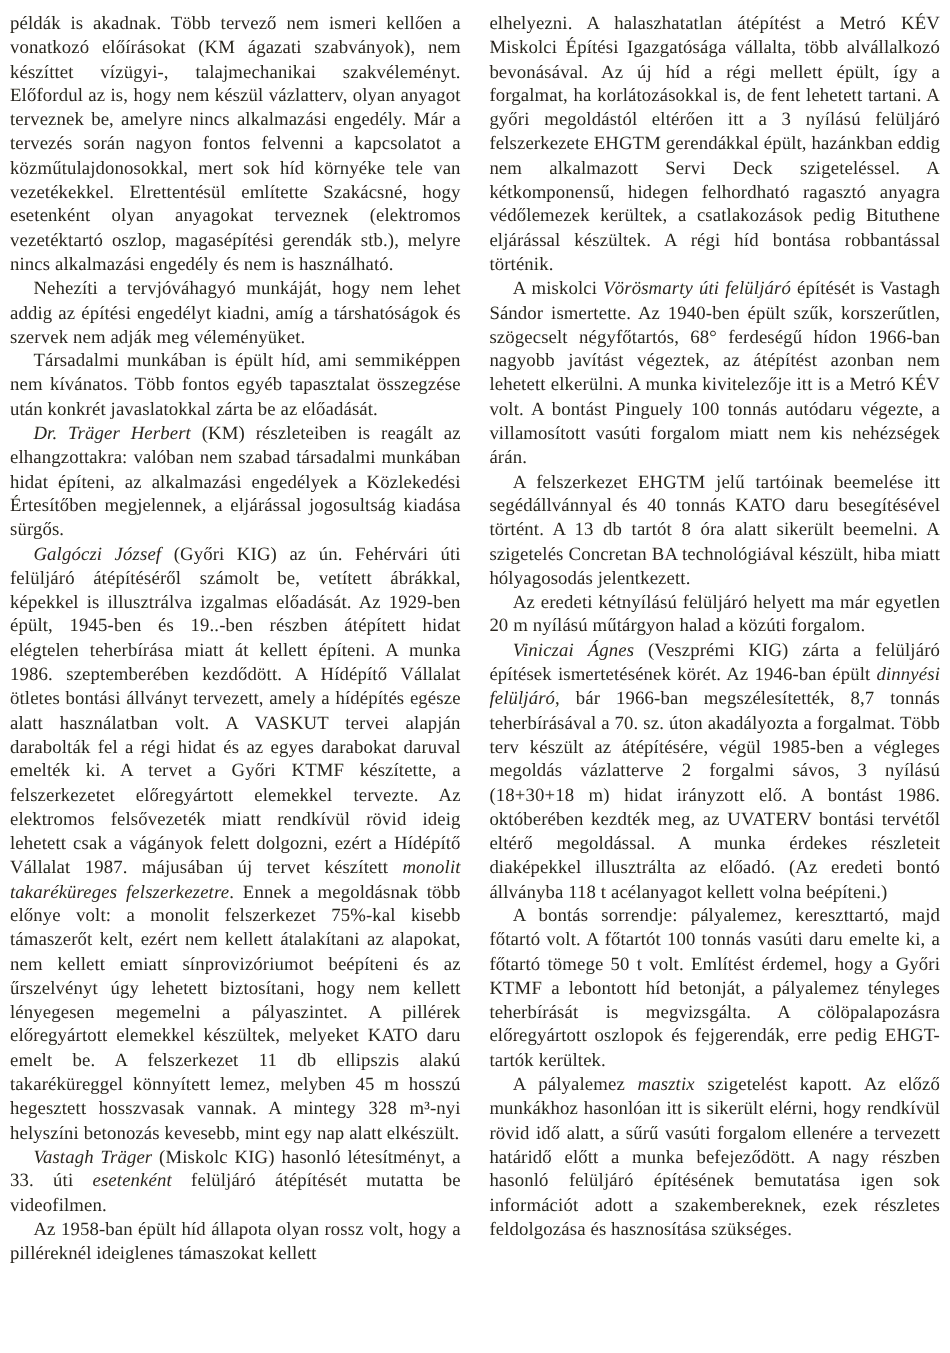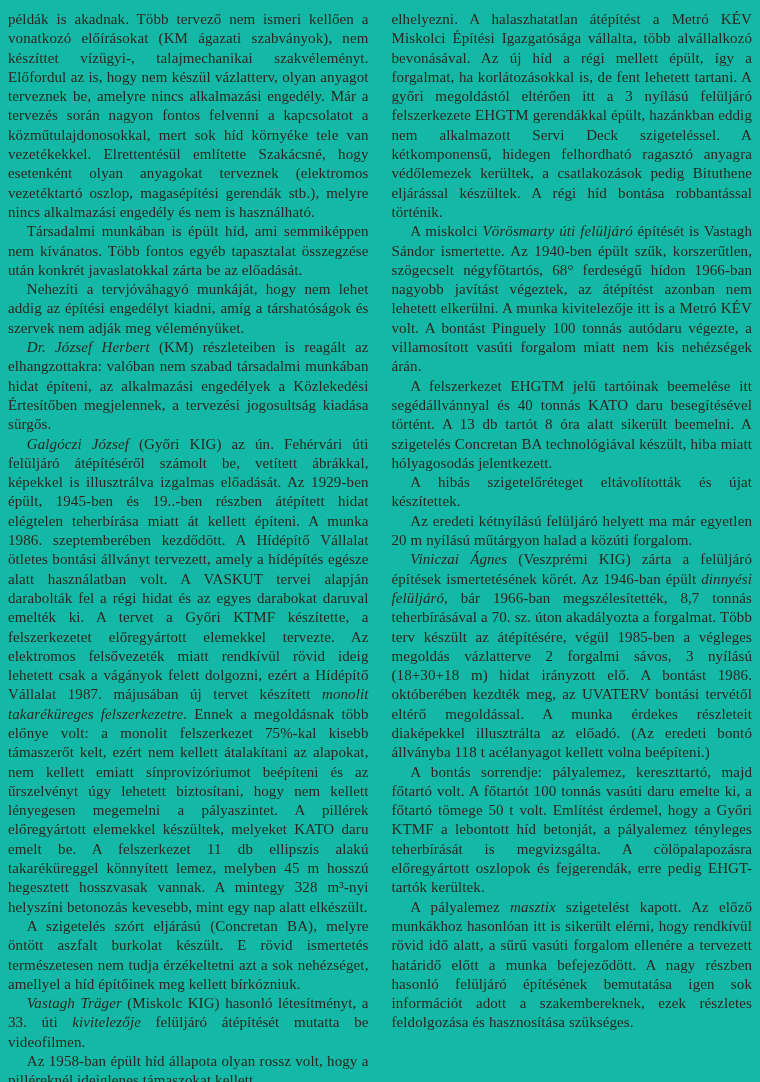--- a/index.html
+++ b/index.html
@@ -10,21 +10,21 @@
     background: #d6d2b8;
     width: 760px;
     height: 1082px;
     overflow: hidden;
   }
   .page {
     box-sizing: border-box;
     width: 760px;
     height: 1082px;
     padding: 10px 8px 10px 8px;
-    background: #14b8a6;
+    background: #ffffff;
     display: flex;
     gap: 23px;
   }
   .text-column {
     flex: 1 1 0;
     min-width: 0;
     font-family: "Liberation Serif", "DejaVu Serif", serif;
     font-size: 15px;
     line-height: 19.3px;
     color: #2a271f;
@@ -42,31 +42,29 @@
   }
   .text-column em {
   }
 </style>
 </head>
 <body>
 
 <div class="page">
   <div class="text-column">
       <p><span>példák is akadnak. Több tervező nem ismeri kellően a vonatkozó előírásokat (KM ágazati szabványok), nem készíttet vízügyi-, talajmechanikai szakvéleményt. Előfordul az is, hogy nem készül vázlatterv, olyan anyagot terveznek be, amelyre nincs alkalmazási engedély. Már a tervezés során nagyon fontos felvenni a kapcsolatot a közműtulajdonosokkal, mert sok híd környéke tele van vezetékekkel. Elrettentésül említette Szakácsné, hogy esetenként olyan anyagokat terveznek (elektromos vezetéktartó oszlop, magasépítési gerendák stb.), melyre nincs alkalmazási engedély és nem is használható.</span></p>
+      <p class="indent"><span>Nehezíti a tervjóváhagyó munkáját, hogy nem lehet addig az építési engedélyt kiadni, amíg a társhatóságok és szervek nem adják meg véleményüket.</span></p>
       <p class="indent"><span>Társadalmi munkában is épült híd, ami semmiképpen nem kívánatos. Több fontos egyéb tapasztalat összegzése után konkrét javaslatokkal zárta be az előadását.</span></p>
-      <p class="indent"><span>Nehezíti a tervjóváhagyó munkáját, hogy nem lehet addig az építési engedélyt kiadni, amíg a társhatóságok és szervek nem adják meg véleményüket.</span></p>
-      <p class="indent"><em>Dr. József Herbert</em><span> (KM) részleteiben is reagált az elhangzottakra: valóban nem szabad társadalmi munkában hidat építeni, az alkalmazási engedélyek a Közlekedési Értesítőben megjelennek, a tervezési jogosultság kiadása sürgős.</span></p>
+      <p class="indent"><em>Dr. Träger Herbert</em><span> (KM) részleteiben is reagált az elhangzottakra: valóban nem szabad társadalmi munkában hidat építeni, az alkalmazási engedélyek a Közlekedési Értesítőben megjelennek, a eljárással jogosultság kiadása sürgős.</span></p>
       <p class="indent"><em>Galgóczi József</em><span> (Győri KIG) az ún. Fehérvári úti felüljáró átépítéséről számolt be, vetített ábrákkal, képekkel is illusztrálva izgalmas előadását. Az 1929-ben épült, 1945-ben és 19..-ben részben átépített hidat elégtelen teherbírása miatt át kellett építeni. A munka 1986. szeptemberében kezdődött. A Hídépítő Vállalat ötletes bontási állványt tervezett, amely a hídépítés egésze alatt használatban volt. A VASKUT tervei alapján darabolták fel a régi hidat és az egyes darabokat daruval emelték ki. A tervet a Győri KTMF készítette, a felszerkezetet előregyártott elemekkel tervezte. Az elektromos felsővezeték miatt rendkívül rövid ideig lehetett csak a vágányok felett dolgozni, ezért a Hídépítő Vállalat 1987. májusában új tervet készített </span><em>monolit takaréküreges felszerkezetre</em><span>. Ennek a megoldásnak több előnye volt: a monolit felszerkezet 75%-kal kisebb támaszerőt kelt, ezért nem kellett átalakítani az alapokat, nem kellett emiatt sínprovizóriumot beépíteni és az űrszelvényt úgy lehetett biztosítani, hogy nem kellett lényegesen megemelni a pályaszintet. A pillérek előregyártott elemekkel készültek, melyeket KATO daru emelt be. A felszerkezet 11 db ellipszis alakú takaréküreggel könnyített lemez, melyben 45 m hosszú hegesztett hosszvasak vannak. A mintegy 328 m³-nyi helyszíni betonozás kevesebb, mint egy nap alatt elkészült.</span></p>
-      <p class="indent"><span>A szigetelés szórt eljárású (Concretan BA), melyre öntött aszfalt burkolat készült. E rövid ismertetés természetesen nem tudja érzékeltetni azt a sok nehézséget, amellyel a híd építőinek meg kellett bírkózniuk.</span></p>
-      <p class="indent"><em>Vastagh Träger</em><span> (Miskolc KIG) hasonló létesítményt, a 33. úti </span><em>kivitelezője</em><span> felüljáró átépítését mutatta be videofilmen.</span></p>
+      <p class="indent"><em>Vastagh Träger</em><span> (Miskolc KIG) hasonló létesítményt, a 33. úti </span><em>esetenként</em><span> felüljáró átépítését mutatta be videofilmen.</span></p>
       <p class="indent"><span>Az 1958-ban épült híd állapota olyan rossz volt, hogy a pilléreknél ideiglenes támaszokat kellett</span></p>
     </div>
   <div class="text-column">
       <p><span>elhelyezni. A halaszhatatlan átépítést a Metró KÉV Miskolci Építési Igazgatósága vállalta, több alvállalkozó bevonásával. Az új híd a régi mellett épült, így a forgalmat, ha korlátozásokkal is, de fent lehetett tartani. A győri megoldástól eltérően itt a 3 nyílású felüljáró felszerkezete EHGTM gerendákkal épült, hazánkban eddig nem alkalmazott Servi Deck szigeteléssel. A kétkomponensű, hidegen felhordható ragasztó anyagra védőlemezek kerültek, a csatlakozások pedig Bituthene eljárással készültek. A régi híd bontása robbantással történik.</span></p>
       <p class="indent"><span>A miskolci </span><em>Vörösmarty úti felüljáró</em><span> építését is Vastagh Sándor ismertette. Az 1940-ben épült szűk, korszerűtlen, szögecselt négyfőtartós, 68° ferdeségű hídon 1966-ban nagyobb javítást végeztek, az átépítést azonban nem lehetett elkerülni. A munka kivitelezője itt is a Metró KÉV volt. A bontást Pinguely 100 tonnás autódaru végezte, a villamosított vasúti forgalom miatt nem kis nehézségek árán.</span></p>
       <p class="indent"><span>A felszerkezet EHGTM jelű tartóinak beemelése itt segédállvánnyal és 40 tonnás KATO daru besegítésével történt. A 13 db tartót 8 óra alatt sikerült beemelni. A szigetelés Concretan BA technológiával készült, hiba miatt hólyagosodás jelentkezett.</span></p>
-      <p class="indent"><span>A hibás szigetelőréteget eltávolították és újat készítettek.</span></p>
       <p class="indent"><span>Az eredeti kétnyílású felüljáró helyett ma már egyetlen 20 m nyílású műtárgyon halad a közúti forgalom.</span></p>
       <p class="indent"><em>Viniczai Ágnes</em><span> (Veszprémi KIG) zárta a felüljáró építések ismertetésének körét. Az 1946-ban épült </span><em>dinnyési felüljáró</em><span>, bár 1966-ban megszélesítették, 8,7 tonnás teherbírásával a 70. sz. úton akadályozta a forgalmat. Több terv készült az átépítésére, végül 1985-ben a végleges megoldás vázlatterve 2 forgalmi sávos, 3 nyílású (18+30+18 m) hidat irányzott elő. A bontást 1986. októberében kezdték meg, az UVATERV bontási tervétől eltérő megoldással. A munka érdekes részleteit diaképekkel illusztrálta az előadó. (Az eredeti bontó állványba 118 t acélanyagot kellett volna beépíteni.)</span></p>
       <p class="indent"><span>A bontás sorrendje: pályalemez, kereszttartó, majd főtartó volt. A főtartót 100 tonnás vasúti daru emelte ki, a főtartó tömege 50 t volt. Említést érdemel, hogy a Győri KTMF a lebontott híd betonját, a pályalemez tényleges teherbírását is megvizsgálta. A cölöpalapozásra előregyártott oszlopok és fejgerendák, erre pedig EHGT-tartók kerültek.</span></p>
       <p class="indent"><span>A pályalemez </span><em>masztix</em><span> szigetelést kapott. Az előző munkákhoz hasonlóan itt is sikerült elérni, hogy rendkívül rövid idő alatt, a sűrű vasúti forgalom ellenére a tervezett határidő előtt a munka befejeződött. A nagy részben hasonló felüljáró építésének bemutatása igen sok információt adott a szakembereknek, ezek részletes feldolgozása és hasznosítása szükséges.</span></p>
     </div>
 </div>
 
 </body></html>

